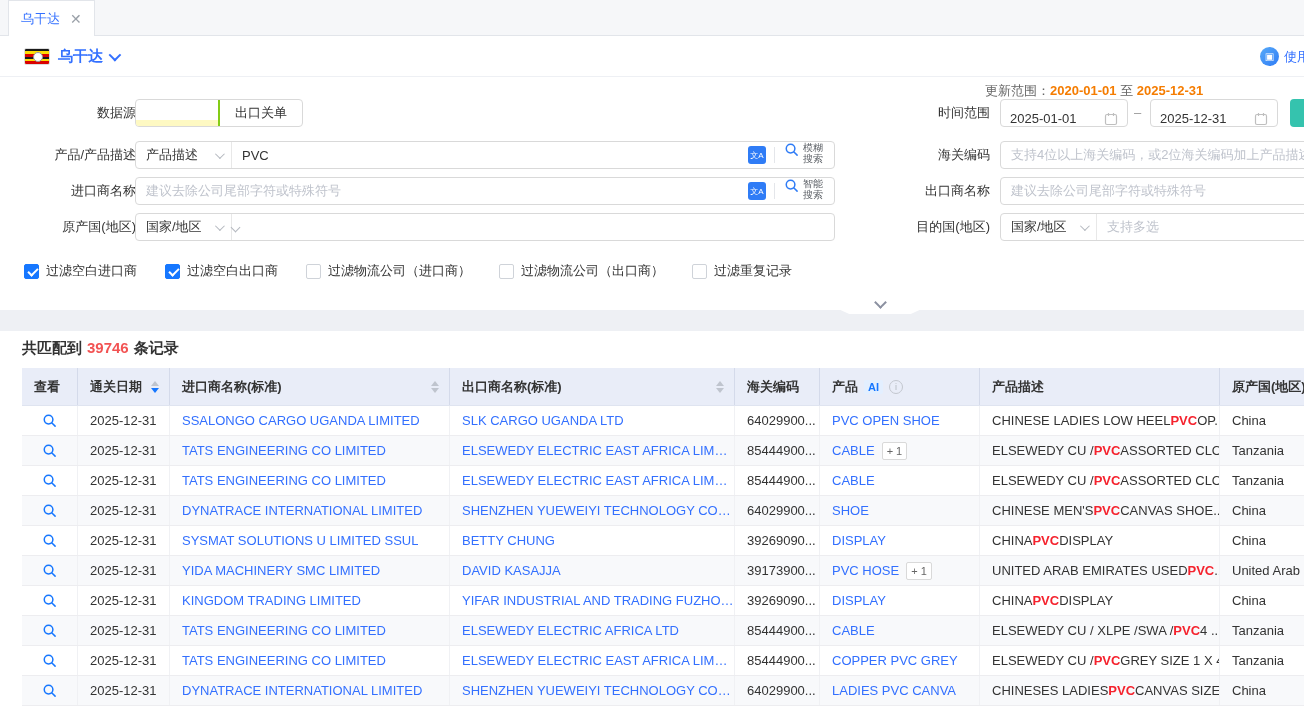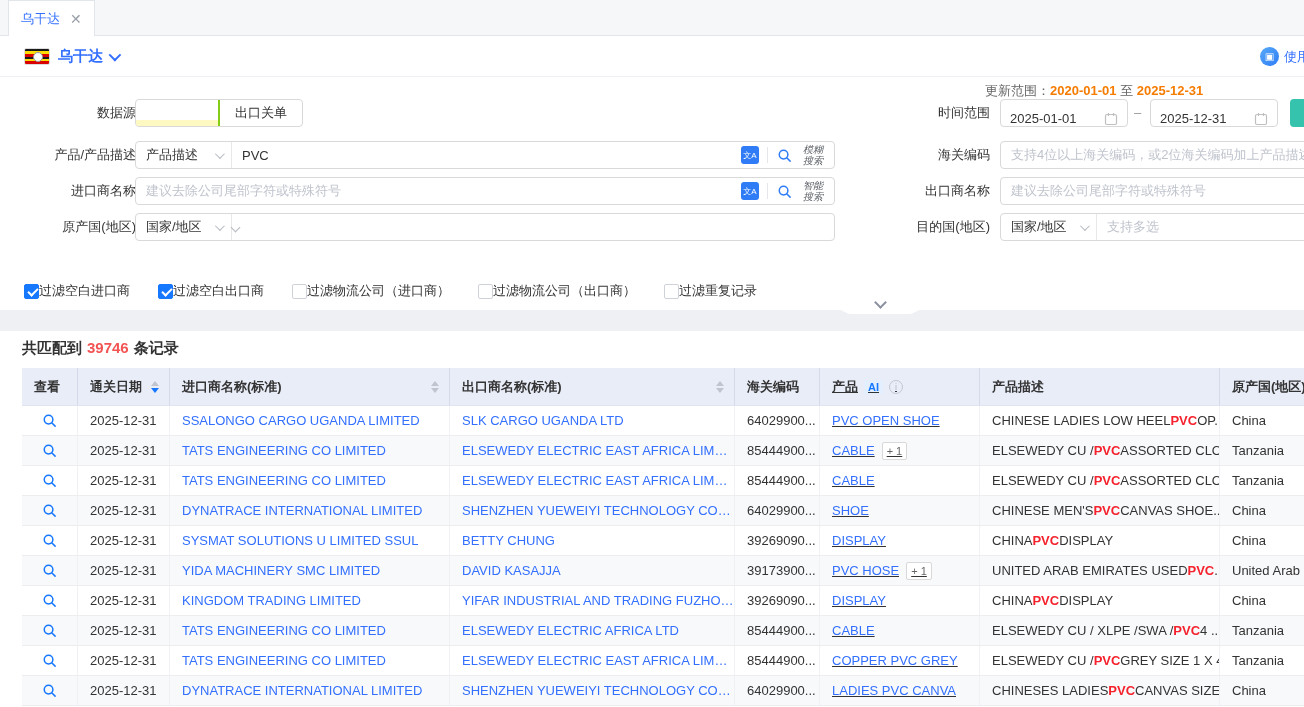--- a/index.html
+++ b/index.html
@@ -34,30 +34,30 @@
   .seg .opt + .opt { border-left:2px solid #84cc16; }
   .seg .opt.on { background:#fef9c3; color:#1677ff;margin-top:20px; }
 
   .igroup { position:absolute; height:28px; display:flex; align-items:center; border:1px solid #d9d9d9; border-radius:4px; background:#fff; font-size:13px; }
   .igroup .sel { width:96px; padding-left:10px; display:flex; align-items:center; justify-content:space-between; color:#333; border-right:1px solid #e8e8e8; height:100%; cursor:pointer; }
   .igroup .sel .dd { width:7px; height:7px; border-right:1.5px solid #b4b8bf; border-bottom:1.5px solid #b4b8bf; transform:rotate(45deg) translateY(-2px); margin-right:9px; }
   .igroup .val { flex:1; padding-left:10px; color:#333; white-space:nowrap; overflow:hidden; }
   .igroup .ph  { flex:1; padding-left:10px; color:#bfc3cc; white-space:nowrap; overflow:hidden; }
   .trans-ic { flex:none; width:18px; height:18px; border-radius:3px; background:#2f7cf6; color:#fff; font-size:8px; display:flex; align-items:center; justify-content:center; margin-right:8px; cursor:pointer; }
   .vdiv { flex:none; width:1px; height:16px; background:#e4e6ea; }
-  .sbtn { flex:none; display:flex; align-items:center; gap:11px; padding:0 9px; height:100%; cursor:pointer;font-style:italic; }
+  .sbtn { flex:none; display:flex; gap:4px; padding:0 9px; height:100%; cursor:pointer; }
   .sbtn .stx { width:22px; font-size:10px; line-height:11px; color:#5c6066; }
   .dd-end { flex:none; width:7px; height:7px; border-right:1.5px solid #b4b8bf; border-bottom:1.5px solid #b4b8bf; transform:rotate(45deg); margin-right:12px; }
 
   .datebox { position:absolute; height:28px; width:128px; border:1px solid #d9d9d9; border-radius:4px; background:#fff; display:flex; align-items:flex-end; justify-content:space-between; padding:0 9px; font-size:13px; color:#333; }
   .date-dash { position:absolute; top:22px; left:1134px; line-height:28px; color:#999; font-size:13px; }
   .teal-btn { position:absolute; left:1290px; top:22px; width:44px; height:28px; border-radius:4px; background:#35c3ae; display:flex; align-items:center; justify-content:center; }
 
   .cbrow { position:absolute; left:24px; top:185px; display:flex; gap:28px; align-items:center; }
-  .cb { display:flex; align-items:center; font-size:13px; color:#333; cursor:pointer; white-space:nowrap;margin-top:20px; }
+  .cb { display:flex; align-items:center; gap:7px; font-size:13px; color:#333; cursor:pointer; white-space:nowrap; }
   .cb .box { width:15px; height:15px; border-radius:2px; border:1px solid #cfd3d9; background:#fff; position:relative; }
   .cb.on .box { background:#1677ff; border-color:#1677ff; }
   .cb.on .box::after { content:""; position:absolute; left:4.5px; top:1.5px; width:4px; height:8px; border-right:2px solid #fff; border-bottom:2px solid #fff; transform:rotate(45deg); }
 
   .collapse { position:absolute; left:810px; top:219px; width:140px; height:18px; background:#fff; clip-path:polygon(0 0,100% 0,72% 100%,28% 100%); z-index:3; display:flex; align-items:flex-start; justify-content:center; }
   .collapse .cv { margin-top:2px; width:9px; height:9px; border-right:2px solid #8b90a0; border-bottom:2px solid #8b90a0; transform:rotate(45deg); }
 
   
   .results { position:absolute; left:0; top:331px; width:1304px; height:376px; background:#fff; }
   .count-line { position:absolute; left:22px; top:8px; font-size:15px; font-weight:bold; color:#333; }
@@ -76,21 +76,21 @@
   .tr { display:flex; height:30px; border-bottom:1px solid #ededf0; background:#fff; }
   .tr.alt { background:#f8f9fb; }
   .td { display:flex; align-items:center; padding-left:12px; font-size:13px; color:#333; border-right:1px solid #f0f1f4; white-space:nowrap; overflow:hidden; }
   .td:last-child { border-right:none; }
   .td.center { justify-content:center; padding-left:0; }
   .link { color:#3370ff; cursor:pointer; overflow:hidden; text-overflow:ellipsis; }
   .hl { color:#f5222d; font-weight:bold; }
   .plus-badge { flex:none; margin-left:7px; border:1px solid #d9d9d9; border-radius:2px; background:#fff; color:#666; font-size:11px; padding:0 4px; line-height:16px; }
 
   .c0{width:56px;} .c1{width:92px;} .c2{width:280px;} .c3{width:285px;}
-  .c4{width:85px;} .c5{width:160px;text-decoration:underline;} .c6{width:240px;} .c7{width:160px;}
+  .c4{width:85px;} .c5{width:160px;} .c6{width:240px;} .c7{width:160px;}
 </style>
 </head>
 <body>
 
 <div class="tabbar">
   <div class="tab">
     <span>乌干达</span>
     <span class="close">✕</span>
   </div>
 </div>

